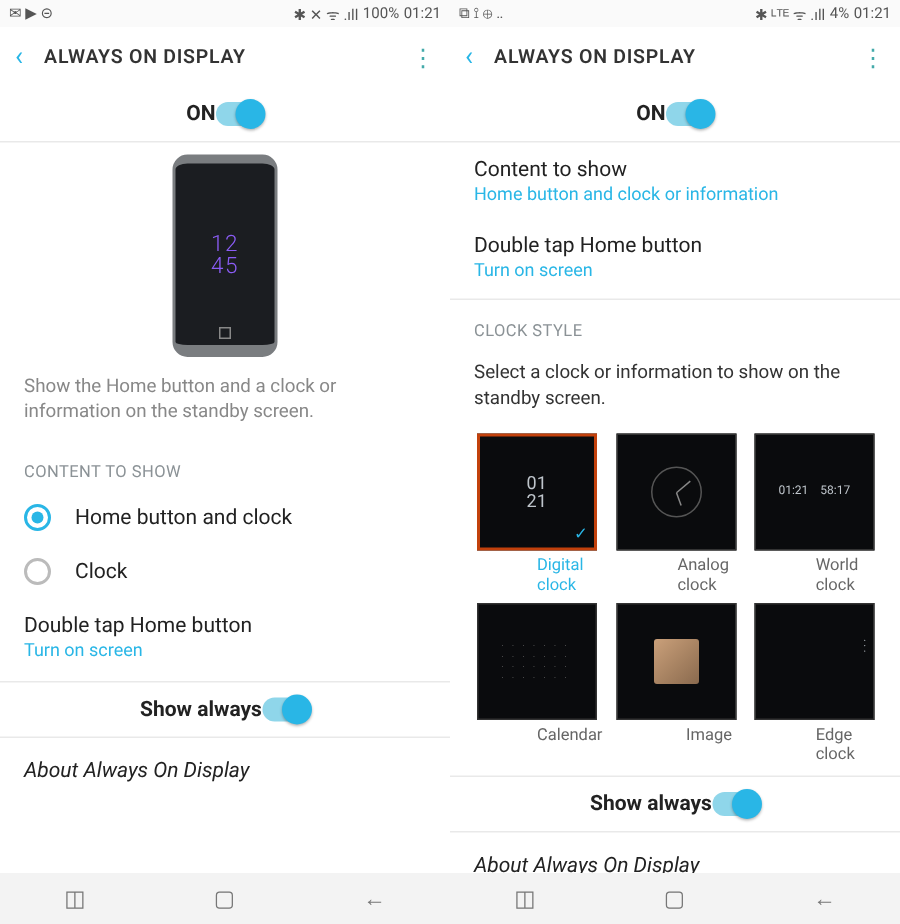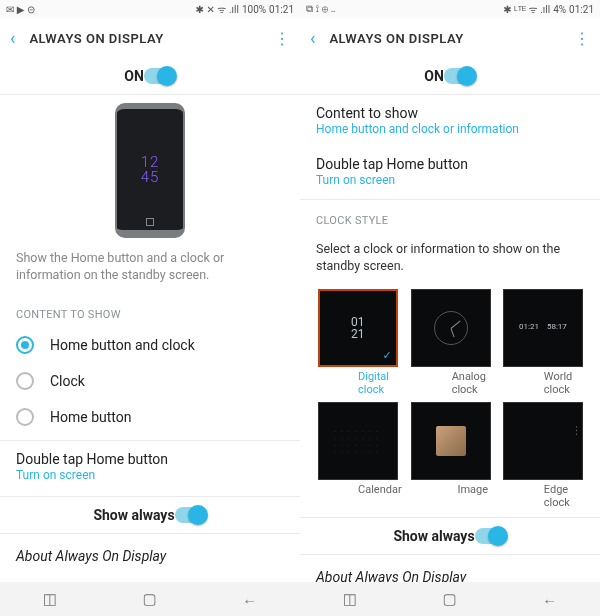--- a/index.html
+++ b/index.html
@@ -229,24 +229,20 @@
     <div class="section-label">CONTENT TO SHOW</div>
 
     <div class="radio-row">
       <span class="radio checked"></span>
       <span>Home button and clock</span>
     </div>
     <div class="radio-row">
       <span class="radio"></span>
       <span>Clock</span>
     </div>
-    <div class="radio-row sep" style="padding-bottom:14px">
-      <span class="radio"></span>
-      <span>Home button</span>
-    </div>
 
     <div class="setting sep" style="padding-bottom:14px">
       <div class="title">Double tap Home button</div>
       <div class="sub">Turn on screen</div>
     </div>
 
     <div class="row between sep">
       <span>Show always</span>
       <div class="toggle"></div>
     </div>

